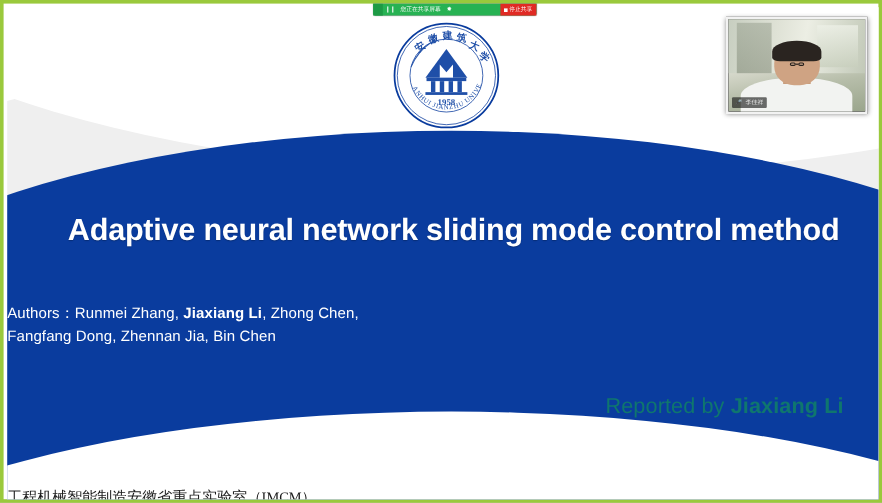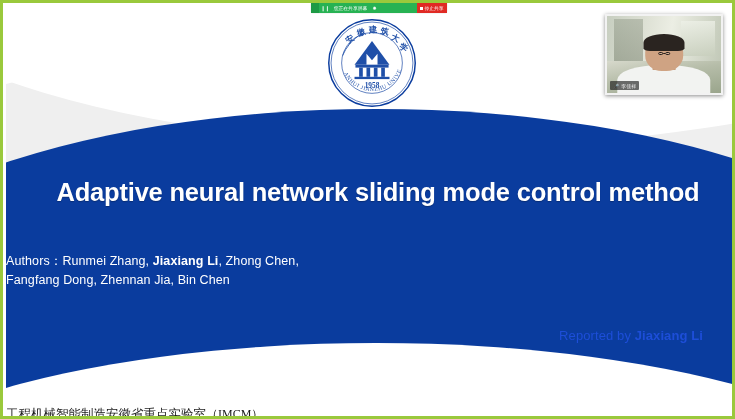--- a/index.html
+++ b/index.html
@@ -48,22 +48,22 @@
   #title-block{position:absolute;left:0;top:172px;width:729px;text-align:center;
     color:#ffffff;z-index:20;}
   .title-line{font-size:25.5px;font-weight:bold;line-height:29px;letter-spacing:-.2px;
     text-shadow:0 1px 1px rgba(0,0,0,.25);padding-left:15px;}
 
   #authors-block{position:absolute;left:0;top:246px;width:729px;text-align:left;
     color:#ffffff;z-index:20;}
   .author-line{font-size:12.5px;line-height:19px;letter-spacing:.1px;}
   .author-line b{font-weight:bold;}
 
-  #reporter-line{position:absolute;right:32px;top:322px;color:#1d4ed8;
-    font-size:13px;z-index:20;letter-spacing:.1px;}
+  #reporter-line{position:absolute;right:32px;top:322px;color:#0f766e;
+    font-size:18px;z-index:20;letter-spacing:.1px;}
   #reporter-line b{font-weight:bold;}
 
   
   #slide-footer{position:absolute;left:0;top:400px;width:729px;
     color:#1a1a1a;font-size:12.5px;z-index:25;
     font-family:"DejaVu Sans","Liberation Sans",sans-serif;}
   #slide-footer .imcm{font-family:"Liberation Serif","DejaVu Serif",serif;font-size:12px;}
 
   
   #webcam-tile{position:absolute;right:9px;top:11px;width:118px;height:81px;

